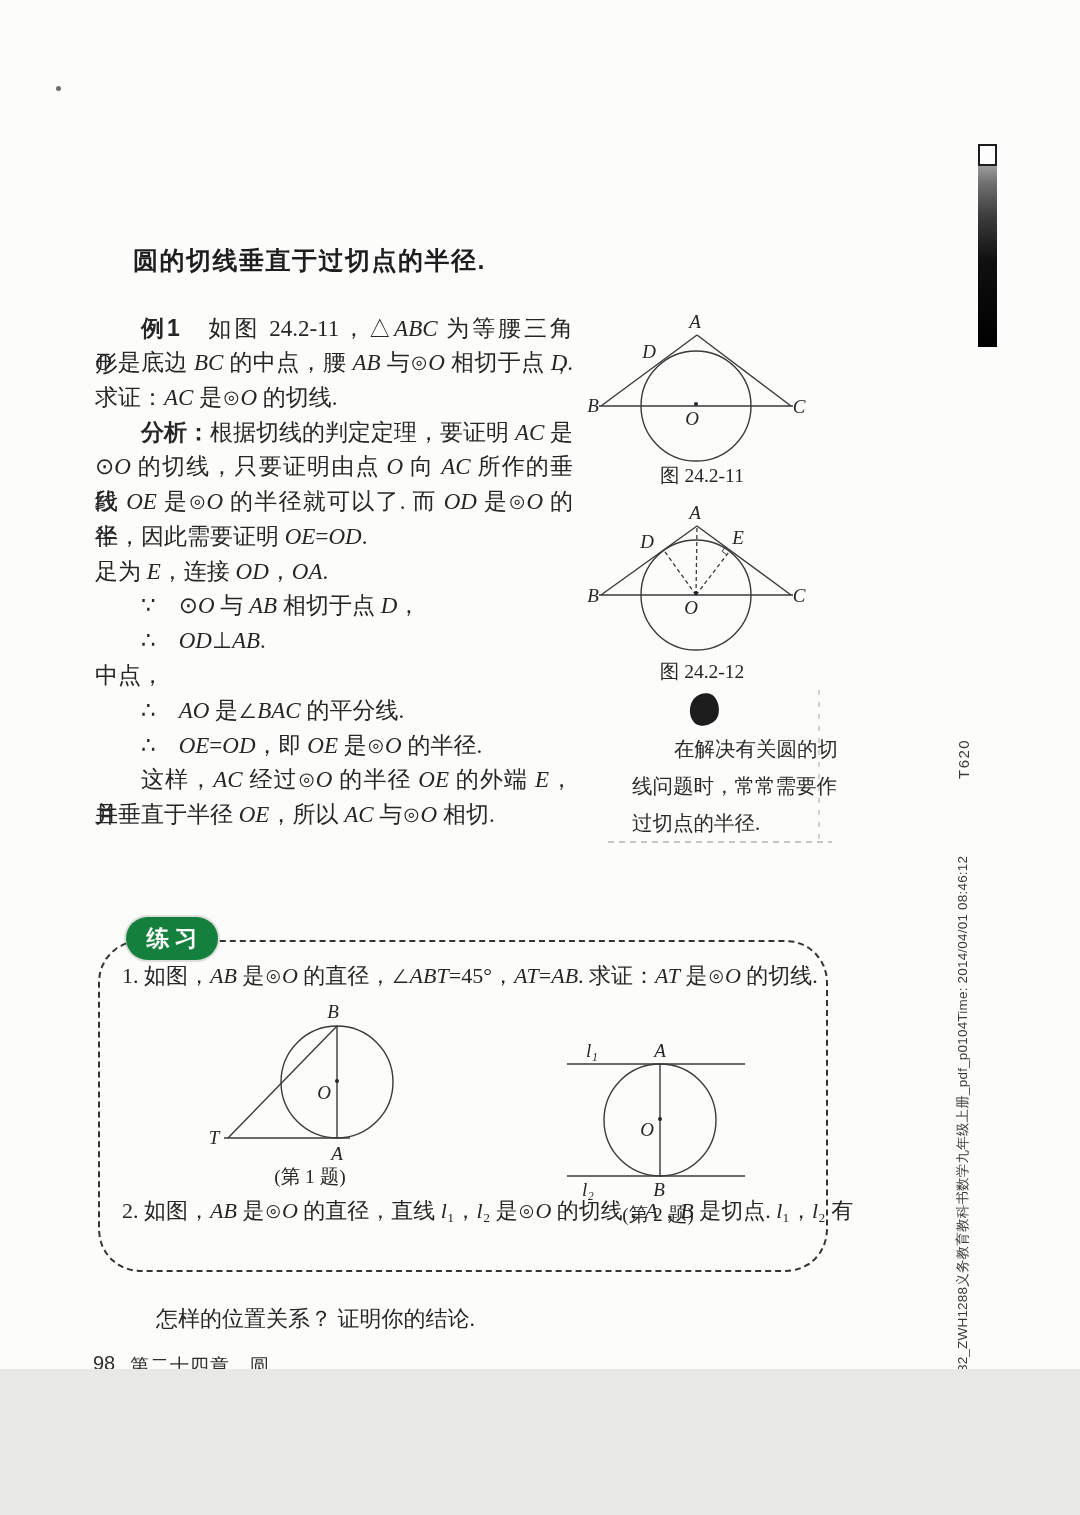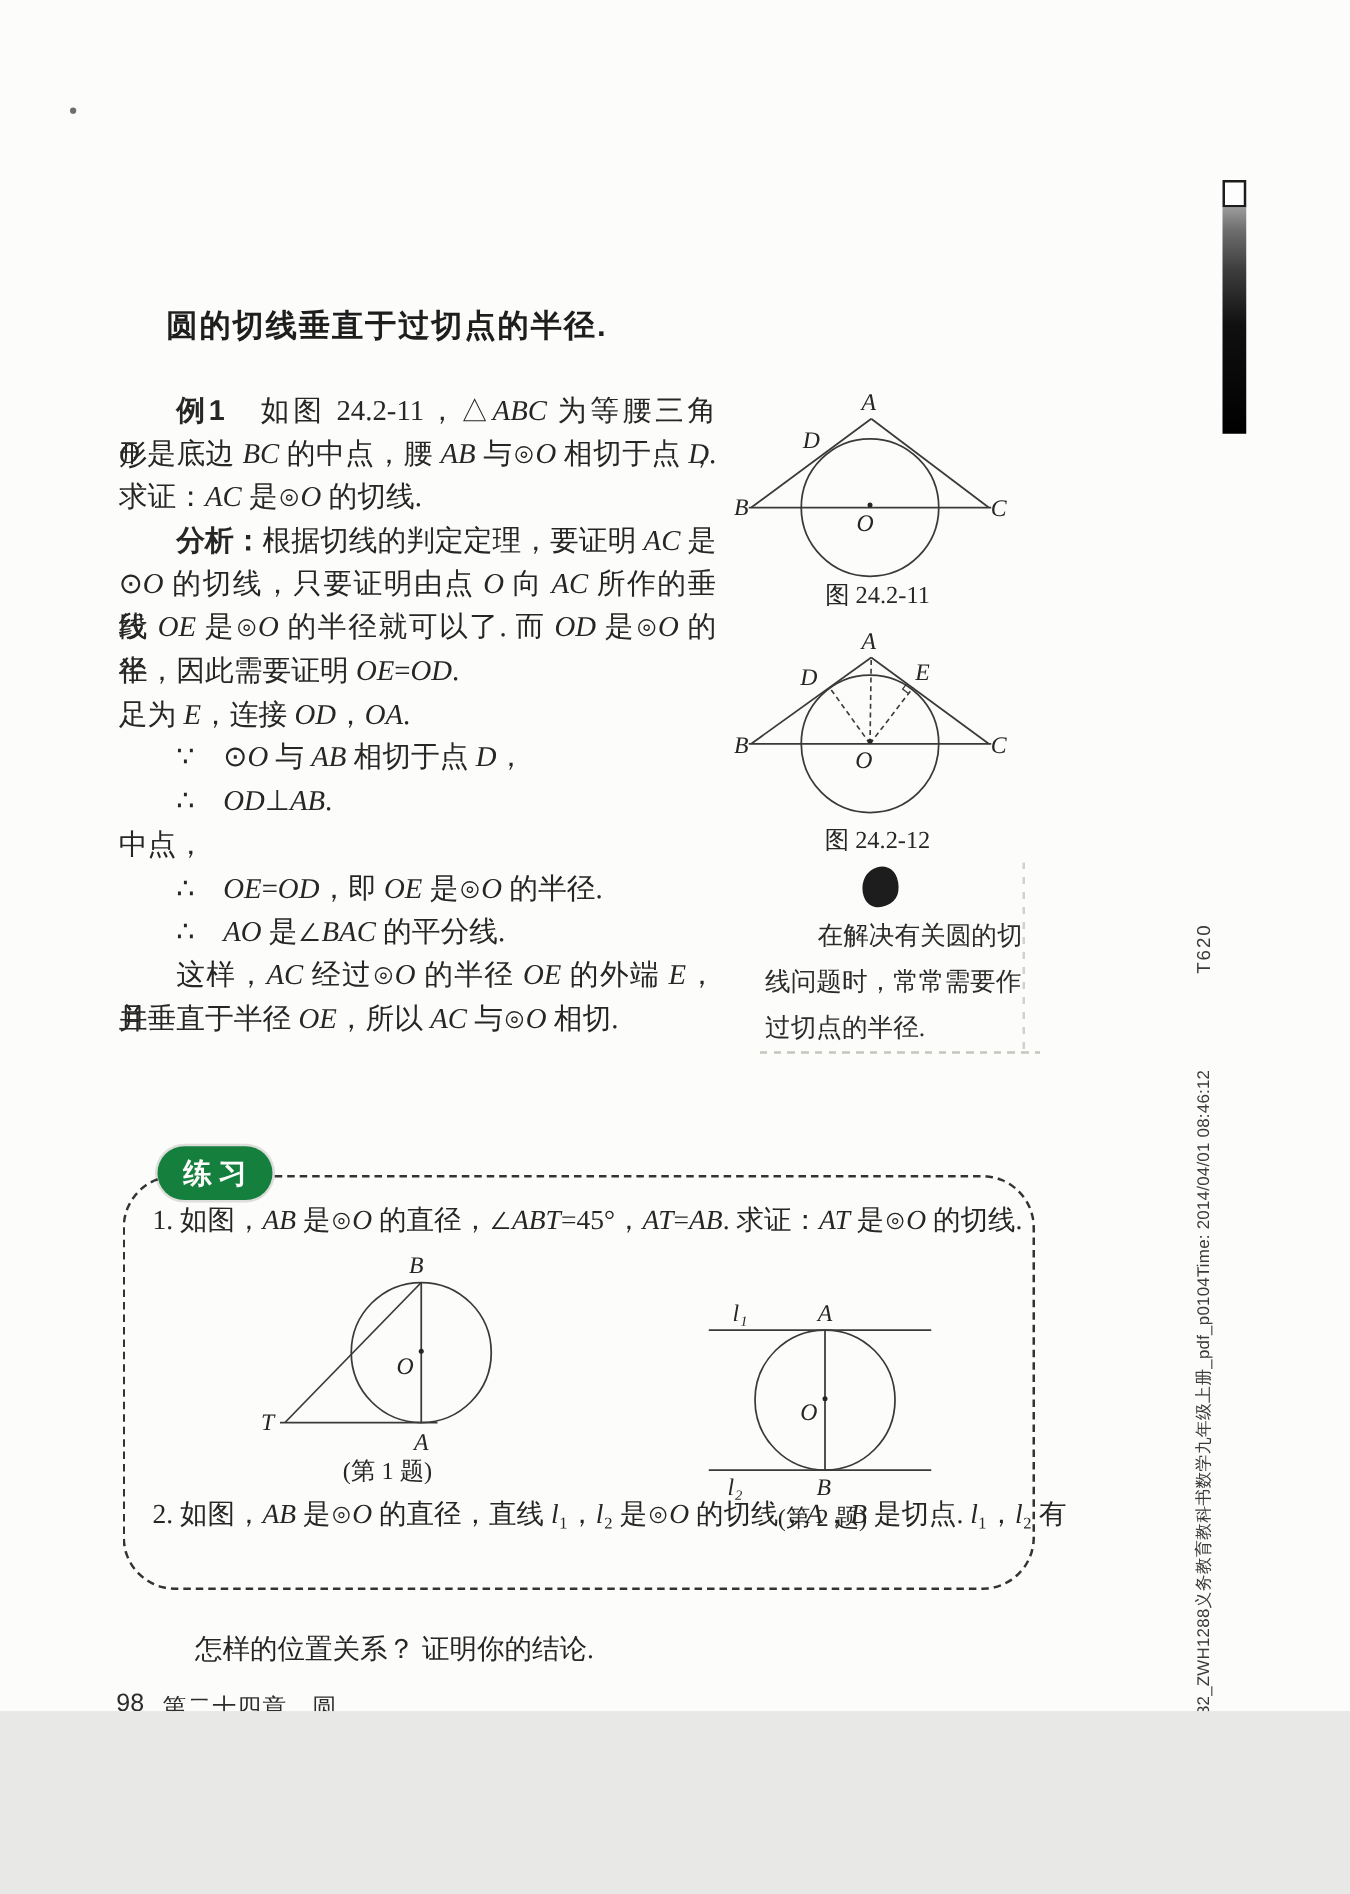--- a/index.html
+++ b/index.html
@@ -23,21 +23,21 @@
   .fig svg{display:block;}
   .fstroke{stroke:#3a3a3a;stroke-width:1.4;fill:none;}
   .fdash{stroke:#3a3a3a;stroke-width:1.3;fill:none;stroke-dasharray:4,3;}
   text.flabel{font-family:"Liberation Serif",serif;font-style:italic;
               font-size:19px;fill:#262626;}
   text.fcap{font-family:"Liberation Serif",serif;font-size:19.5px;fill:#262626;}
 
   
   .note-blob{left:690px;top:693px;width:29px;height:33px;background:#1d1d1d;
              border-radius:54% 46% 58% 42%/50% 55% 45% 50%;transform:rotate(8deg);}
-  .note-text{left:612px;top:731px;width:238px;font-size:20.5px;line-height:37px;color:#2b2b2b;}
+  .note-text{left:632px;top:731px;width:238px;font-size:20.5px;line-height:37px;color:#2b2b2b;}
   .note-text .nl1{text-indent:42px;}
   .note-edge-b{left:608px;top:841px;width:224px;height:2px;
                background:repeating-linear-gradient(90deg,#c6c6c0 0 6px,transparent 6px 11px);}
   .note-edge-r{left:818px;top:690px;width:2px;height:152px;
                background:repeating-linear-gradient(180deg,#d2d2cc 0 5px,transparent 5px 12px);}
 
   
   .pbox{left:98px;top:940px;width:726px;height:328px;border:2.5px dashed #333;
         border-radius:42px;}
   .badge{left:126px;top:917px;width:92px;height:43px;background:#15803d;
@@ -82,22 +82,22 @@
     <div class="ln just"><i>O</i> 是底边 <i>BC</i> 的中点，腰 <i>AB</i> 与⊙<i>O</i> 相切于点 <i>D</i>.</div>
     <div class="ln">求证：<i>AC</i> 是⊙<i>O</i> 的切线.</div>
     <div class="ln ind just"><b>分析：</b>根据切线的判定定理，要证明 <i>AC</i> 是</div>
     <div class="ln just">⊙<i>O</i> 的切线，只要证明由点 <i>O</i> 向 <i>AC</i> 所作的垂线</div>
     <div class="ln just">段 <i>OE</i> 是⊙<i>O</i> 的半径就可以了. 而 <i>OD</i> 是⊙<i>O</i> 的半</div>
     <div class="ln">径，因此需要证明 <i>OE</i>=<i>OD</i>.</div>
     <div class="ln">足为 <i>E</i>，连接 <i>OD</i>，<i>OA</i>.</div>
     <div class="ln ind">∵　⊙<i>O</i> 与 <i>AB</i> 相切于点 <i>D</i>，</div>
     <div class="ln ind">∴　<i>OD</i>⊥<i>AB</i>.</div>
     <div class="ln">中点，</div>
+    <div class="ln ind">∴　<i>AO</i> 是∠<i>BAC</i> 的平分线.</div>
     <div class="ln ind">∴　<i>OE</i>=<i>OD</i>，即 <i>OE</i> 是⊙<i>O</i> 的半径.</div>
-    <div class="ln ind">∴　<i>AO</i> 是∠<i>BAC</i> 的平分线.</div>
     <div class="ln ind just">这样，<i>AC</i> 经过⊙<i>O</i> 的半径 <i>OE</i> 的外端 <i>E</i>，并</div>
     <div class="ln">且垂直于半径 <i>OE</i>，所以 <i>AC</i> 与⊙<i>O</i> 相切.</div>
   </div>
 
   <div class="abs fig" style="left:585px;top:300px;">
     <svg width="320" height="200" viewBox="0 0 320 200">
       <circle class="fstroke" cx="111" cy="106" r="55"></circle>
       <line class="fstroke" x1="14" y1="106" x2="208" y2="106"></line>
       <line class="fstroke" x1="112" y1="35" x2="16" y2="106"></line>
       <line class="fstroke" x1="112" y1="35" x2="206" y2="106"></line>

